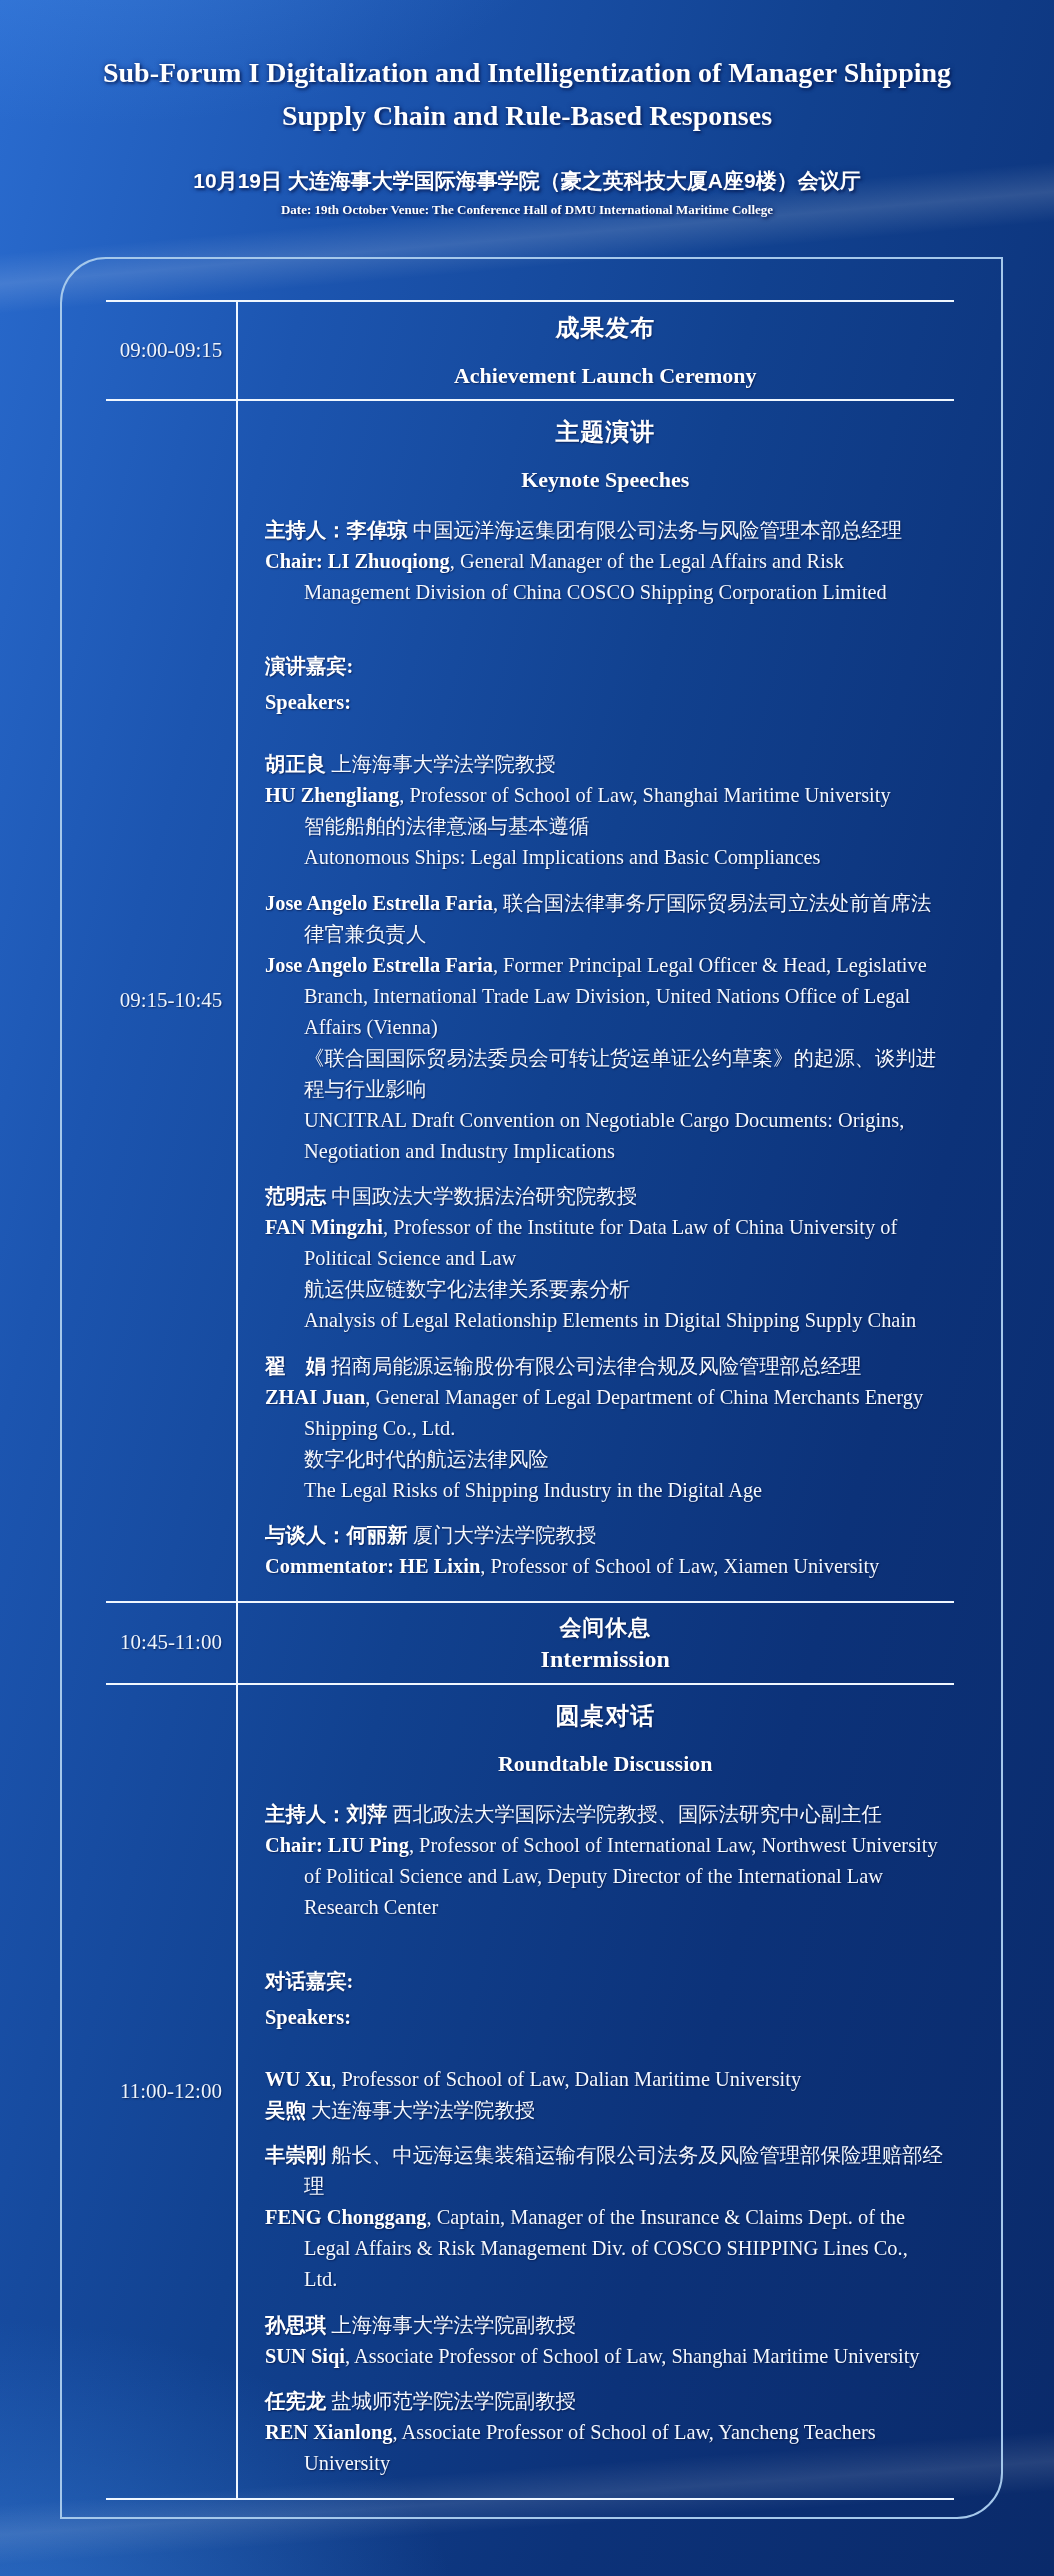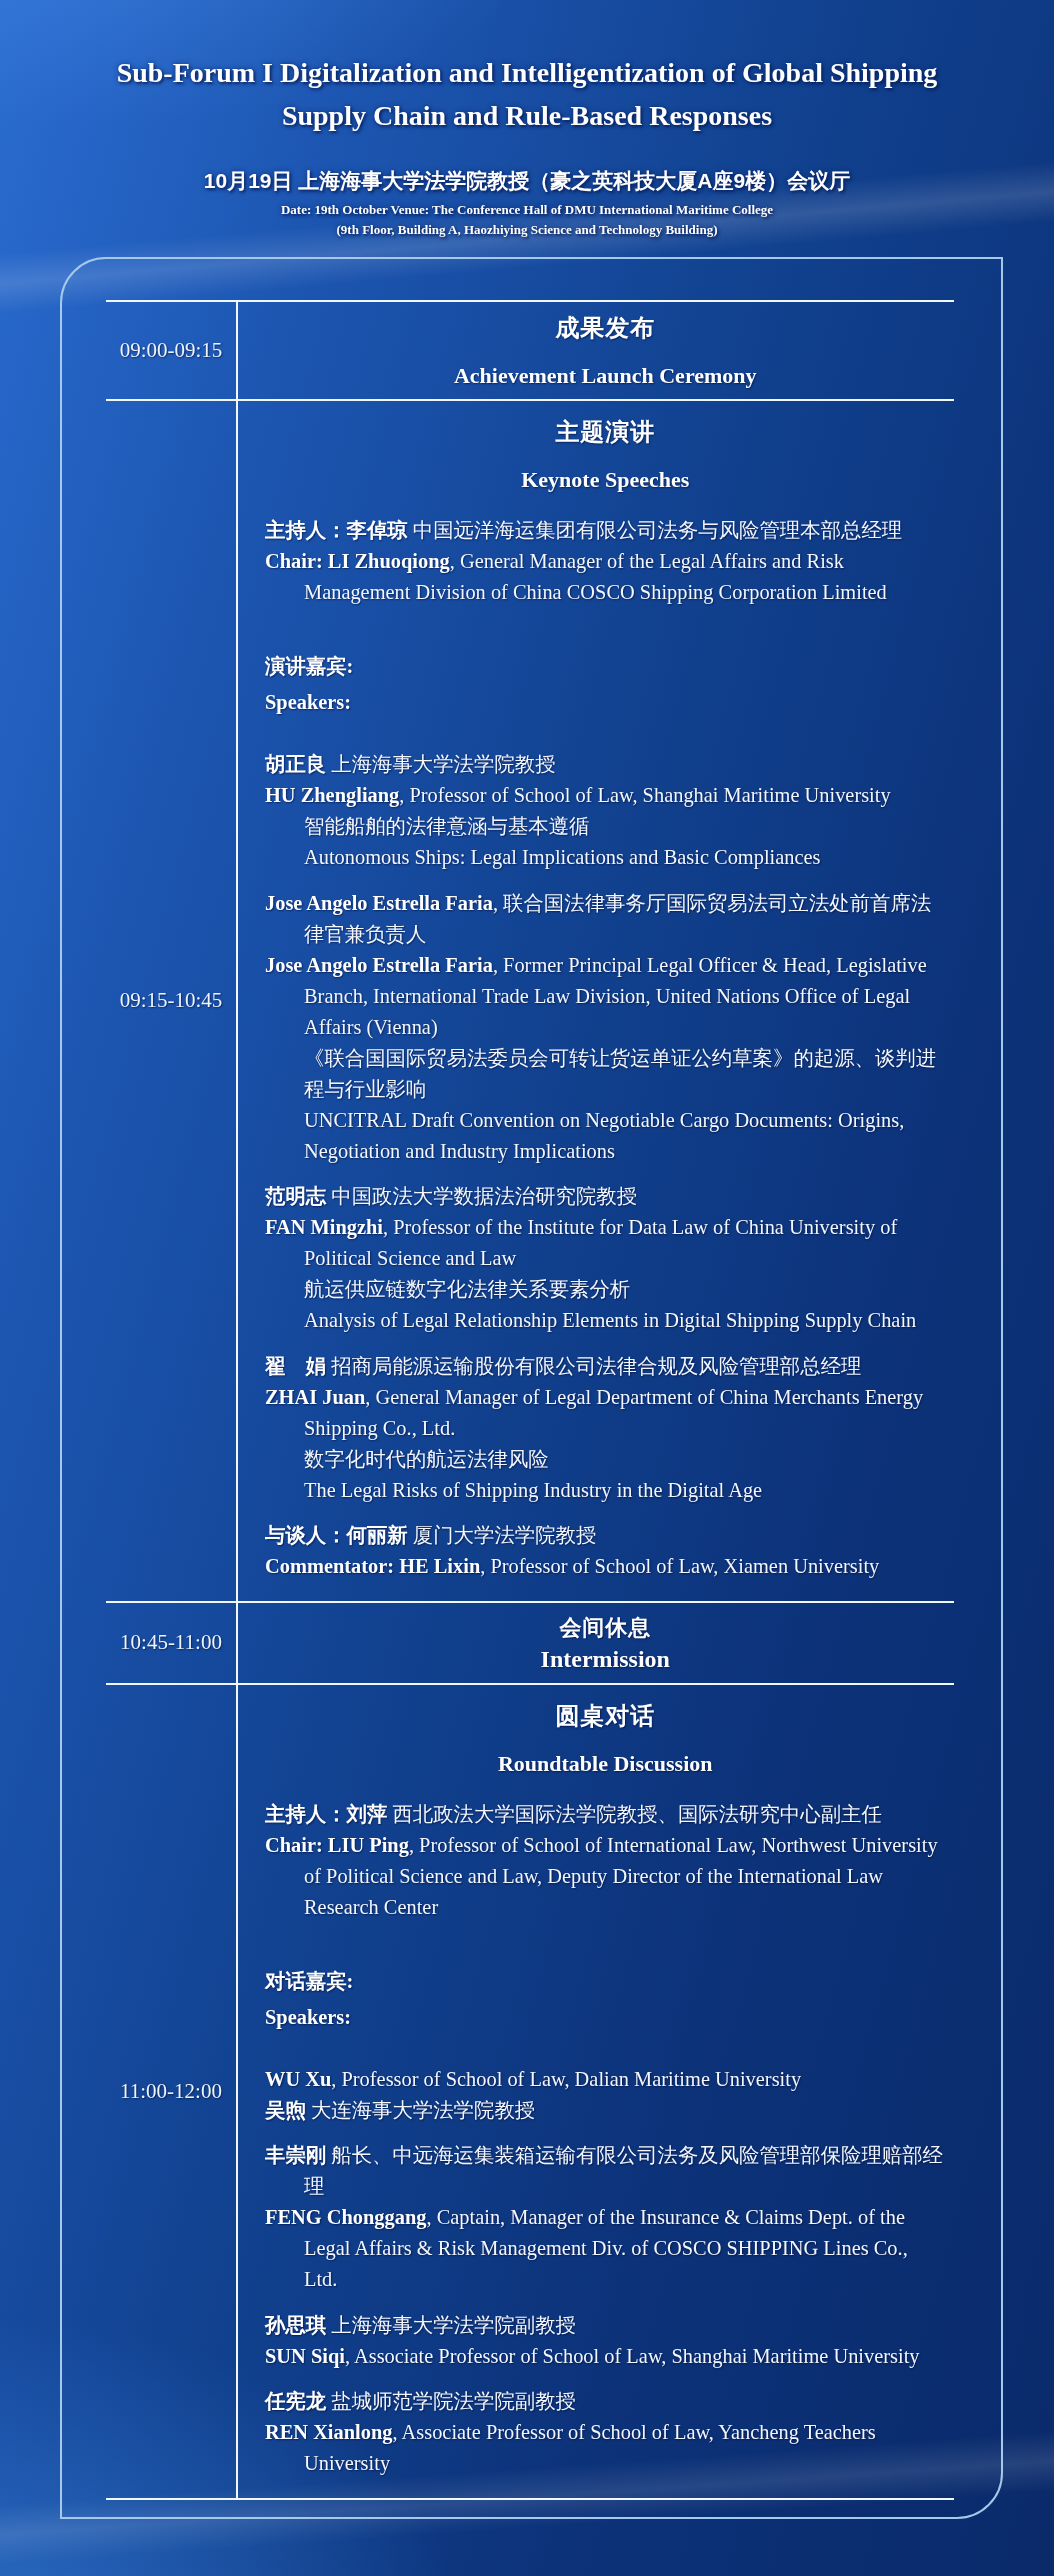--- a/index.html
+++ b/index.html
@@ -62,27 +62,26 @@
 </style>
 </head>
 <body>
 
 <div class="page" style="--line: #f0f7ff; --frame: #a5c8eb; --text: #ffffff;">
   <div class="streak streak-top"></div>
   <div class="streak streak-bottom"></div>
 
   <div class="header">
     <div class="title-en">
-      <div>Sub-Forum I  Digitalization and Intelligentization of Global Shipping</div>
+      <div>Sub-Forum I  Digitalization and Intelligentization of Manager Shipping</div>
       <div>Supply Chain and Rule-Based Responses</div>
     </div>
-    <div class="venue-zh">10月19日 上海海事大学法学院教授（豪之英科技大厦A座9楼）会议厅</div>
+    <div class="venue-zh">10月19日 大连海事大学国际海事学院（豪之英科技大厦A座9楼）会议厅</div>
     <div class="venue-en">
       <div>Date: 19th October  Venue: The Conference Hall of DMU International Maritime College</div>
-      <div>(9th Floor, Building A, Haozhiying Science and Technology Building)</div>
     </div>
   </div>
 
   <div class="frame"></div>
 
   <div class="schedule">
       <div class="row title-only">
         <div class="time-cell">09:00-09:15</div>
         <div class="content-cell">
           <div class="session-title">

